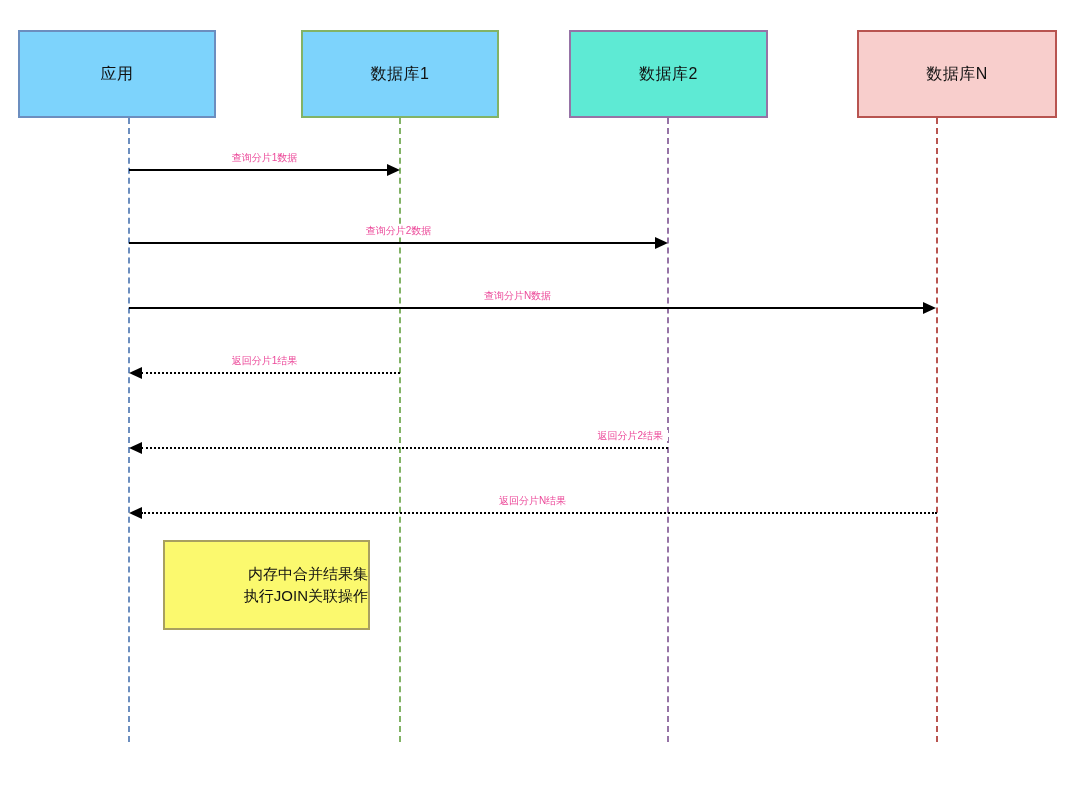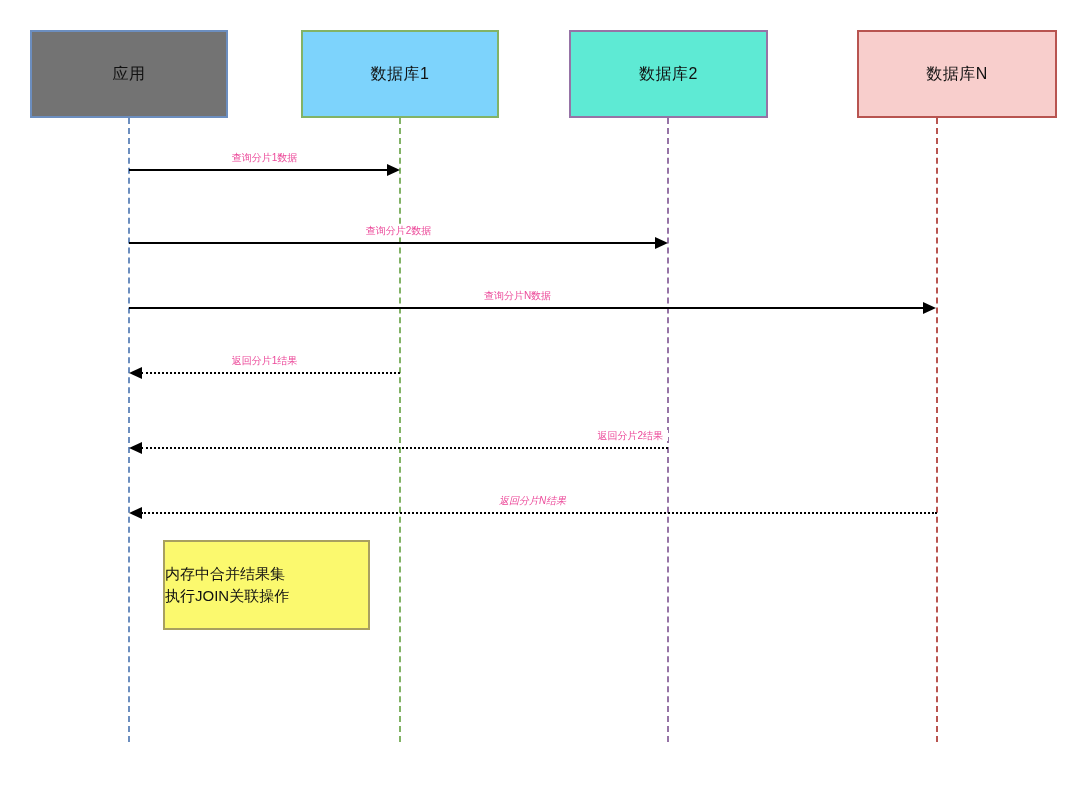--- a/index.html
+++ b/index.html
@@ -28,31 +28,31 @@
     border-top:6px solid transparent; border-bottom:6px solid transparent;
     border-right:13px solid #000;
   }
   .msg-label {
     position:absolute; height:20px; line-height:20px; text-align:center;
     font-size:10px; color:#ec4899;
   }
   .msg-label span { background:#fff; padding:0 5px; }
   .note {
     position:absolute; left:163px; top:540px; width:207px; height:90px;
-    display:flex; flex-direction:column; align-items:flex-start; justify-content:center;
+    display:flex; flex-direction:column; align-items:flex-end; justify-content:center;
     border:2px solid #22c55e; font-size:15px; font-weight:500; color:#111;
     line-height:22px; text-align:center;
   }
 </style>
 </head>
 <body>
 
 <div class="canvas">
 
-  <div class="participant" style="left: 30px; width: 198px; background: #737373; border-color: rgb(108, 142, 191);">
+  <div class="participant" style="left: 18px; width: 198px; background: #7dd3fc; border-color: rgb(108, 142, 191);">
     <span>应用</span>
   </div>
   <div class="participant" style="left: 301px; width: 198px; background: #7dd3fc; border-color: rgb(130, 179, 102);">
     <span>数据库1</span>
   </div>
   <div class="participant" style="left: 569px; width: 199px; background: #5eead4; border-color: rgb(150, 115, 166);">
     <span>数据库2</span>
   </div>
   <div class="participant" style="left: 837px; width: 200px; background: rgb(248, 206, 204); border-color: rgb(184, 84, 80); margin-left: 20px;">
     <span>数据库N</span>
@@ -86,21 +86,21 @@
   </div>
   <div class="msg-line dotted" style="left:141px;width:259px;top:372px;"></div>
   <div class="arrowhead left" style="left:129px;top:367px;"></div>
 
   <div class="msg-label" style="left:129px;width:539px;top:426px;text-align:right;">
     <span>返回分片2结果</span>
   </div>
   <div class="msg-line dotted" style="left:141px;width:527px;top:447px;"></div>
   <div class="arrowhead left" style="left:129px;top:442px;"></div>
 
-  <div class="msg-label" style="left:129px;width:807px;top:491px;font-style:italic;">
+  <div class="msg-label" style="left:129px;width:807px;top:491px;">
     <span>返回分片N结果</span>
   </div>
   <div class="msg-line dotted" style="left:141px;width:796px;top:512px;"></div>
   <div class="arrowhead left" style="left:129px;top:507px;"></div>
 
   <div class="note" style="background: rgb(251, 249, 110); border-color: rgb(168, 160, 96);">
     <span>内存中合并结果集</span>
     <span>执行JOIN关联操作</span>
   </div>
 

